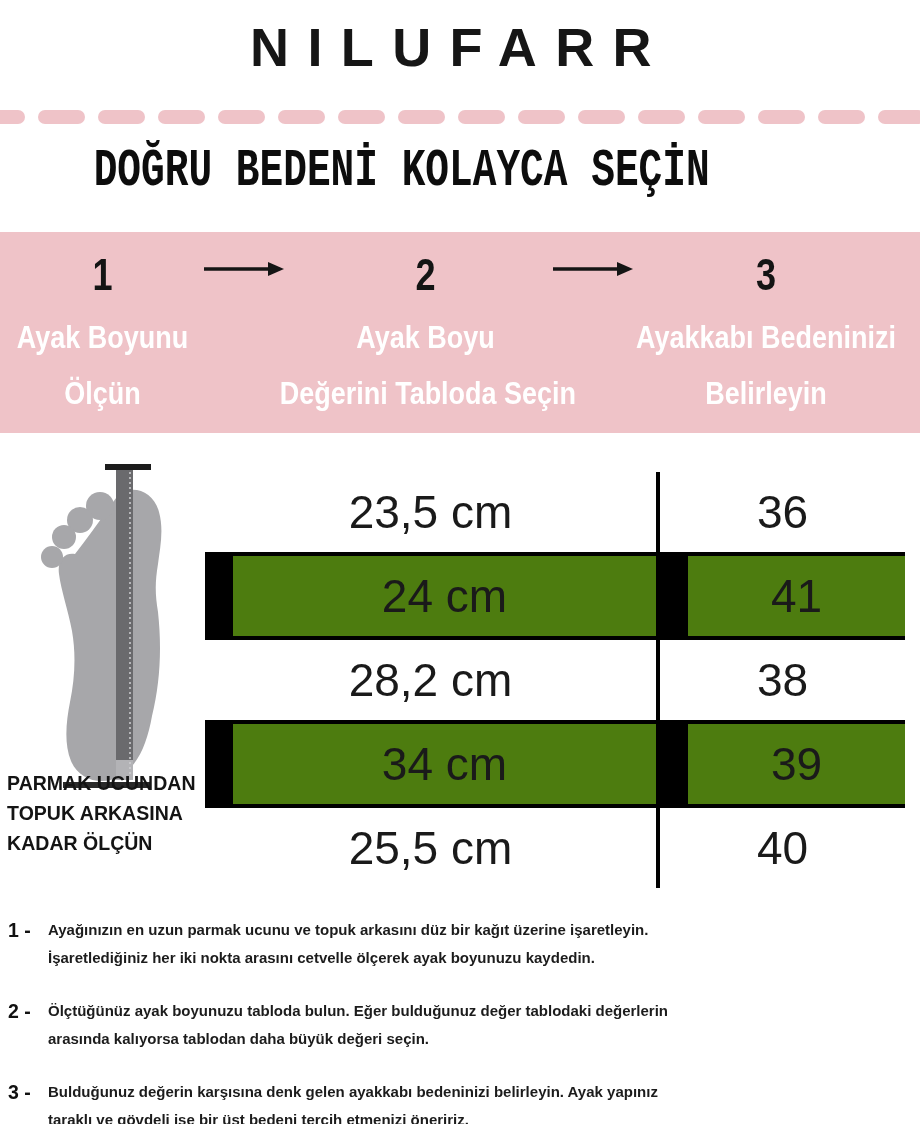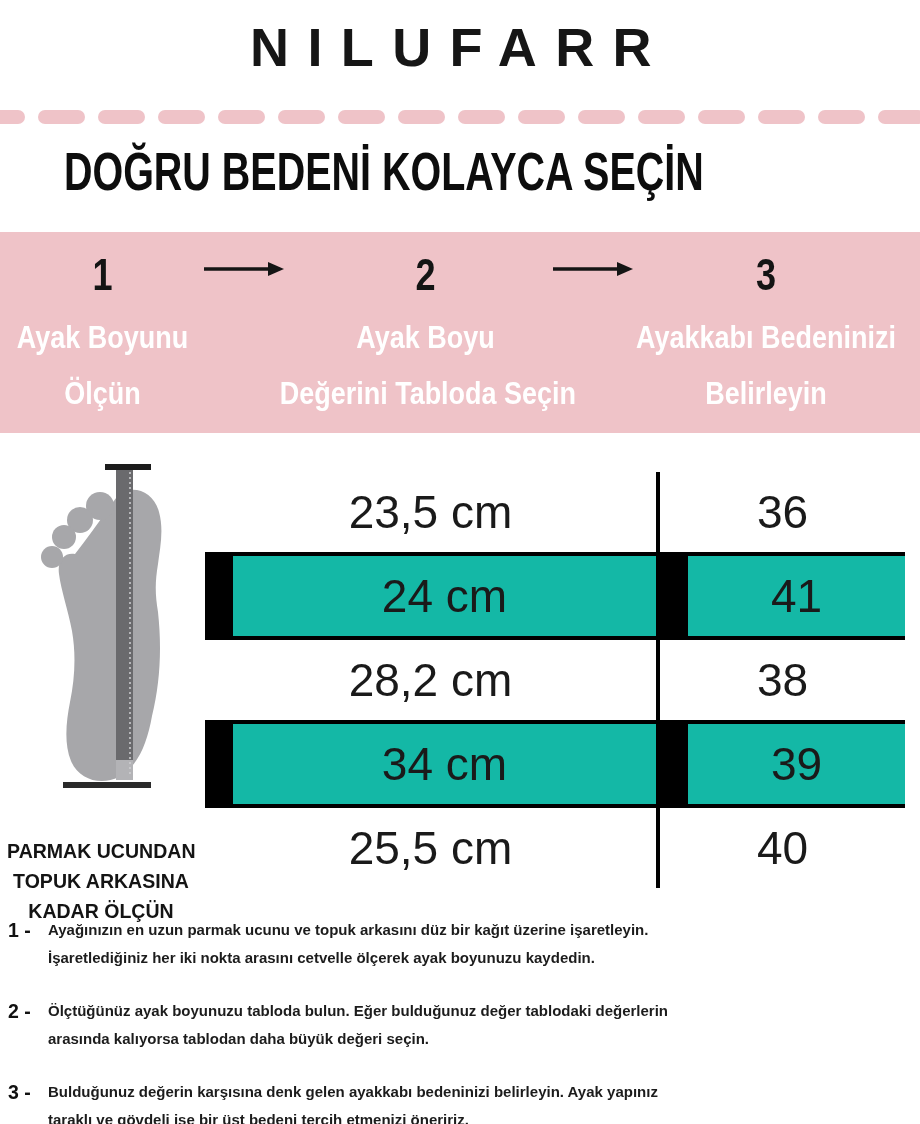--- a/index.html
+++ b/index.html
@@ -9,49 +9,49 @@
   
   .brand{position:absolute;top:16px;left:0;width:920px;text-align:center;
          font-size:54px;font-weight:800;letter-spacing:0.34em;color:#161616;}
 
   
   .dashes{position:absolute;top:110px;left:-22px;width:980px;height:14px;
           display:flex;gap:13px;overflow:hidden;}
   .dash{flex:none;width:47px;height:14px;border-radius:7px;background:#efc3c8;}
 
   
-  .heading-wrap{position:absolute;top:144px;left:0;width:768px;text-align:center;}
+  .heading-wrap{position:absolute;top:144px;left:0;width:768px;text-align:right;font-family:Liberation Mono, monospace;}
   .heading{display:inline-block;font-size:47px;font-weight:800;color:#0d0d0d;
            transform:scale(0.84,1.14);transform-origin:center;white-space:nowrap;
            letter-spacing:0px;}
 
   
   .banner{position:absolute;top:232px;left:0;width:920px;height:201px;background:#efc3c8;}
   .step{position:absolute;top:0;text-align:center;}
   .step-1{left:0;width:205px;}
   .step-2{left:258px;width:335px;}
   .step-3{left:612px;width:308px;}
   .step-num{margin-top:12px;height:66px;font-size:44px;line-height:62px;font-weight:800;
             color:#141414;transform:scaleX(0.82);transform-origin:center;}
   .step-line{font-size:31px;line-height:56px;font-weight:800;color:#ffffff;
              white-space:nowrap;transform:scaleX(0.87);transform-origin:center;}
   .arrow{position:absolute;top:26px;}
 
   
   .foot-svg{position:absolute;top:464px;left:15px;}
-  .foot-caption{position:absolute;top:836px;left:0;width:202px;text-align:center;}
+  .foot-caption{position:absolute;top:768px;left:0;width:202px;}
   .foot-caption .cap-line{font-size:21px;line-height:30px;font-weight:800;color:#141414;
              transform:scaleX(0.93);transform-origin:center;white-space:nowrap;}
 
   .size-table{position:absolute;top:472px;left:205px;width:700px;height:416px;
               background:#000;box-sizing:border-box;padding:0;
               display:grid;grid-template-columns:451px 1fr;grid-auto-rows:1fr;gap:4px;}
   .cell{background:#fff;display:flex;align-items:center;justify-content:center;
         font-size:46px;color:#1a1a1a;}
-  .cell.pink{background:#14b8a6;margin-left:28px;}
+  .cell.pink{background:#4d7c0f;margin-left:28px;}
 
   
   .instructions{position:absolute;top:916px;left:8px;width:906px;}
   .para{position:relative;padding-left:40px;margin-bottom:25px;}
   .para .num{position:absolute;left:0;top:0;font-size:19.5px;line-height:28px;font-weight:700;}
   .para .iline{font-size:15px;line-height:28px;font-weight:700;white-space:nowrap;color:#1c1c1c;}
 </style>
 </head>
 <body>
 

